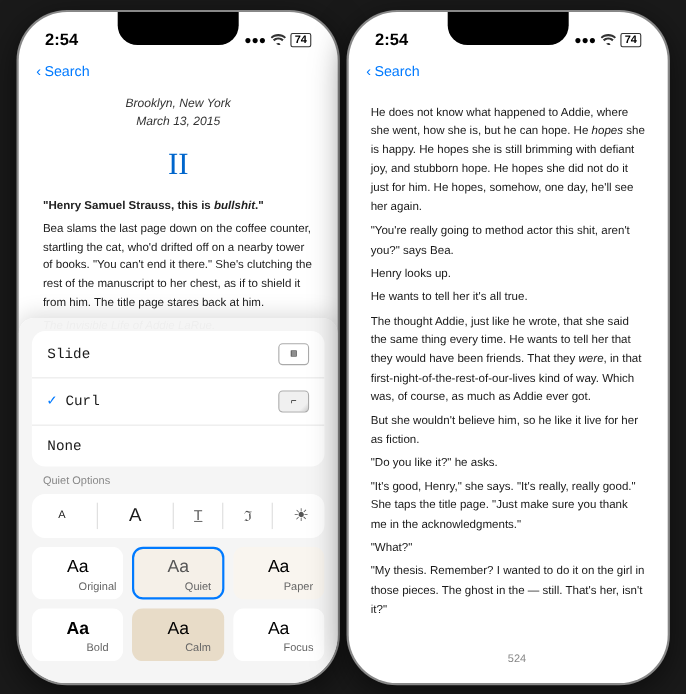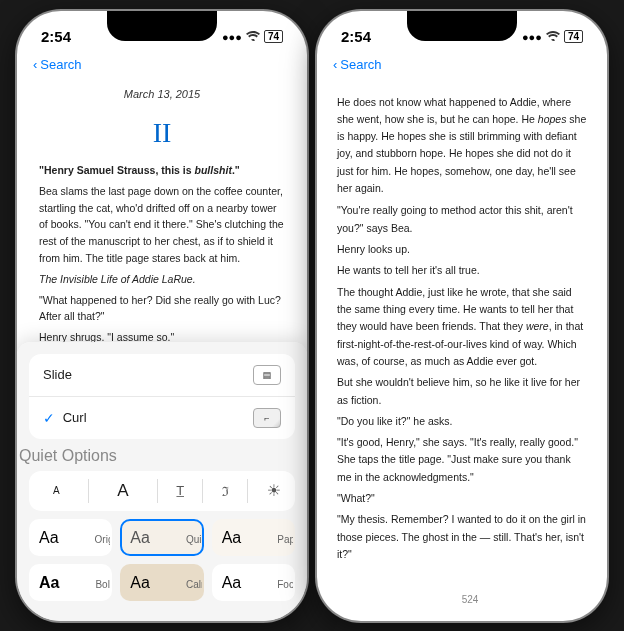--- a/index.html
+++ b/index.html
@@ -136,20 +136,21 @@
       box-shadow: 0 -2px 20px rgba(0,0,0,0.15);
     }
 
     .slide-options {
       display: flex;
       flex-direction: column;
       background: #fff;
       margin: 0 12px 8px 12px;
       border-radius: 12px;
       overflow: hidden;
+      font-family: Liberation Mono, monospace;
     }
 
     .slide-option {
       display: flex;
       align-items: center;
       justify-content: space-between;
       padding: 11px 14px;
       border-bottom: 1px solid #e8e8e8;
       font-size: 13px;
       color: #1a1a1a;
@@ -259,21 +260,21 @@
       cursor: pointer;
     }
 
     .theme-card.selected {
       border-color: #007aff;
     }
 
     .theme-card-inner {
       padding: 8px 8px 4px 8px;
       display: flex;
-      flex-direction: row;
+      flex-direction: column;
       align-items: center;
     }
 
     .theme-sample {
       font-size: 16px;
       font-weight: 500;
       margin-bottom: 3px;
     }
 
     .theme-label {
@@ -345,20 +346,21 @@
     <div class="nav-bar">
       <div class="nav-back">
         <span>‹</span>
         <span>Search</span>
       </div>
     </div>
 
     <div class="phone-left-content">
       <div class="book-content">
         <div class="book-header">
+          <div>Brooklyn, New York</div>
           <div>March 13, 2015</div>
         </div>
         <div class="chapter-numeral">II</div>
         <div class="book-text">
           <p><span class="bold">"Henry Samuel Strauss, this is <em>bullshit</em>."</span></p>
           <p>Bea slams the last page down on the coffee counter, startling the cat, who'd drifted off on a nearby tower of books. "You can't end it there." She's clutching the rest of the manuscript to her chest, as if to shield it from him. The title page stares back at him.</p>
           <p class="italic">The Invisible Life of Addie LaRue.</p>
           <p>"What happened to her? Did she really go with Luc? After all that?"</p>
           <p>Henry shrugs. "I assume so."</p>
           <p>"<em>You assume so?</em>"</p>
@@ -376,23 +378,28 @@
             </div>
             <div class="option-icon">▤</div>
           </div>
           <div class="slide-option">
             <div class="option-left">
               <span class="checkmark">✓</span>
               <span>Curl</span>
             </div>
             <div class="option-icon curl">⌐</div>
           </div>
+          <div class="slide-option">
+            <div class="option-left">
+              <span>None</span>
+            </div>
+          </div>
         </div>
 
-        <div style="padding: 0 2px 6px; font-size:16px; color:#888;">Quiet Options</div>
+        <div style="padding: 0 22px 6px; font-size:10px; color:#888;">Quiet Options</div>
 
         <div class="font-size-row">
           <span class="font-btn small">A</span>
           <div class="divider-v"></div>
           <span class="font-btn large">A</span>
           <div class="divider-v"></div>
           <span class="font-icon">T̲</span>
           <div class="divider-v"></div>
           <span class="font-icon">ℑ</span>
           <div class="divider-v"></div>

